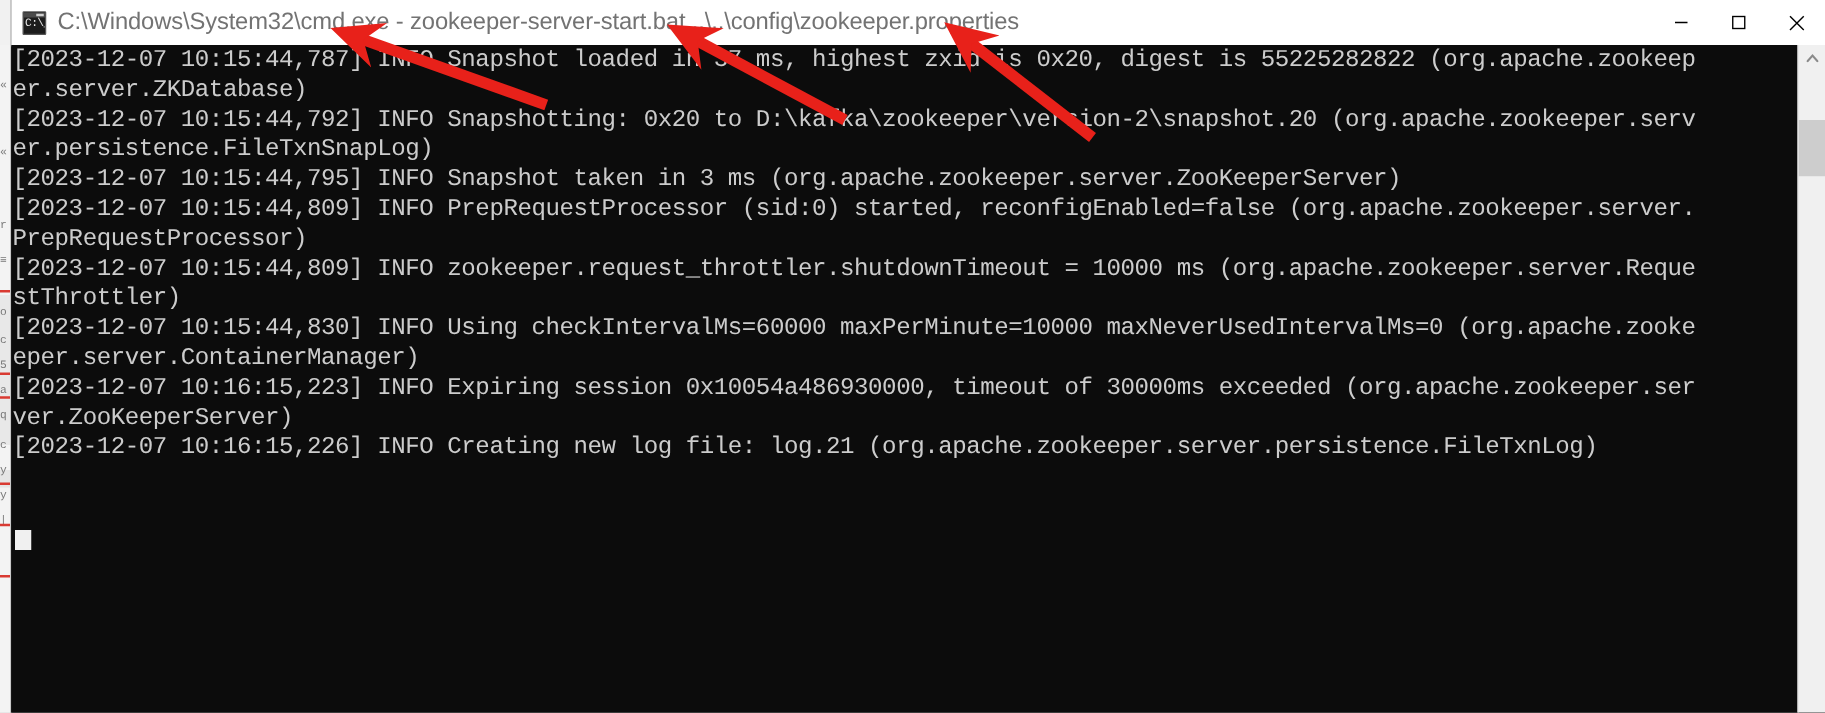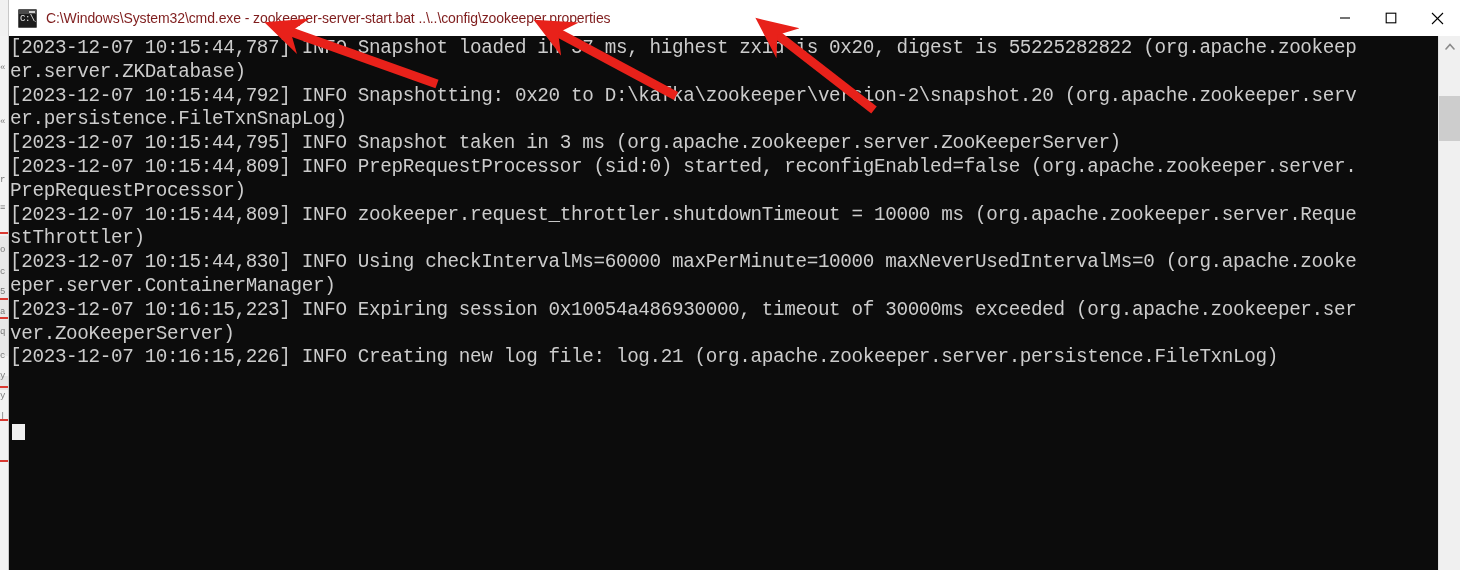--- a/index.html
+++ b/index.html
@@ -105,22 +105,22 @@
     position: absolute;
     left: 1px;
     top: 4px;
     font-family: "Liberation Mono", monospace;
     font-size: 9px;
     line-height: 11px;
     color: #e8e8e8;
     letter-spacing: -0.5px;
   }
   #title-text {
-    font-size: 14px;
-    color: #7f1d1d;
+    font-size: 19px;
+    color: #737373;
     white-space: nowrap;
     letter-spacing: -0.1px;
   }
   #window-controls {
     margin-left: auto;
     display: flex;
     height: 36px;
   }
   .winctl {
     width: 46px;

